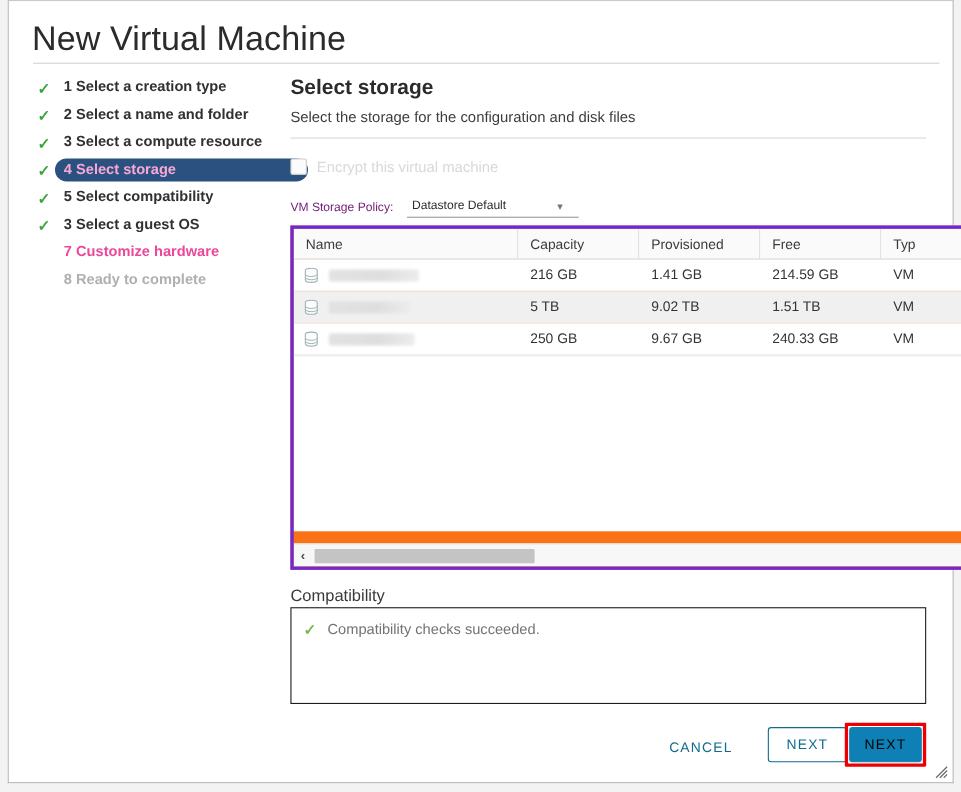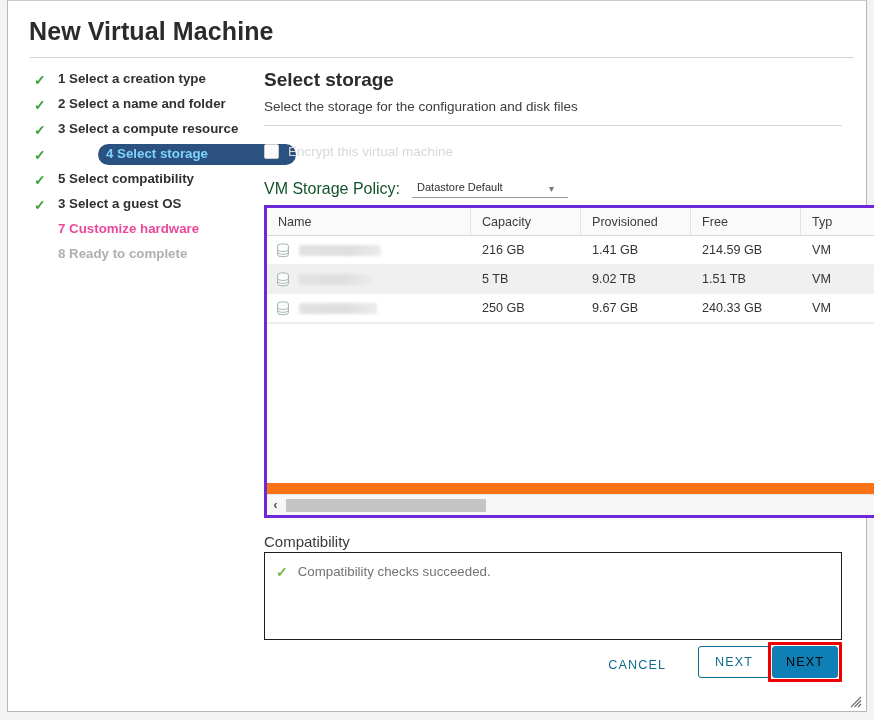--- a/index.html
+++ b/index.html
@@ -23,22 +23,22 @@
     left: 7px; top: 0px;
     width: 860px; height: 712px;
     background: #ffffff;
     border: 1px solid #b8b8b8;
     border-top: 1px solid #c9c9c9;
   }
 
   .dialog-title {
     position: absolute;
     left: 21px; top: 16px;
-    font-size: 25px;
-    font-weight: 700;
+    font-size: 31px;
+    font-weight: 400;
     color: #2b2b2b;
     letter-spacing: 0.1px;
     white-space: nowrap;
     text-align: right;
   }
   .title-rule {
     position: absolute;
     left: 22px; top: 56px;
     width: 824px; height: 1px;
     background: #d4d4d4;
@@ -72,23 +72,22 @@
     font-size: 13.3px;
     font-weight: bold;
     color: #313131;
     white-space: nowrap;
     padding: 3px 8px 4px 8px;
     border-radius: 11px;
     line-height: 14px;
   }
   .step.active .step-label {
     background: #2a5180;
-    color: #7dd3fc;
-    padding-right: 88px;
-    margin-left: 48px;
+    color: #f9a8d4;
+    padding-right: 120px;
   }
   .step.disabled .step-label {
     color: #b0b0b0;
     font-weight: bold;
   }
   .step.pending .step-label { color: #ec4899; }
 
   
   .pane {
     position: absolute;
@@ -135,22 +134,22 @@
   }
 
   
   .policy-row {
     position: absolute;
     left: 256px; top: 179px;
     display: flex;
     align-items: center;
   }
   .policy-label {
-    font-size: 16px;
-    color: #14532d;
+    font-size: 11px;
+    color: #701a75;
     white-space: nowrap;
   }
   .policy-select {
     margin-left: 12px;
     position: relative;
     width: 156px;
     border-bottom: 1px solid #9a9a9a;
     padding: 1px 0 4px 0;
     display: flex;
     align-items: center;
@@ -315,21 +314,21 @@
     line-height: 1;
   }
   .compat-text {
     font-size: 13.3px;
     color: #737373;
   }
 
   
   .footer {
     position: absolute;
-    left: 256px; top: 640px;
+    left: 256px; top: 655px;
     width: 578px; height: 42px;
   }
   .btn {
     position: absolute;
     font-size: 12.6px;
     letter-spacing: 1.1px;
     font-family: "Liberation Sans", sans-serif;
     cursor: pointer;
   }
   .btn-cancel {

